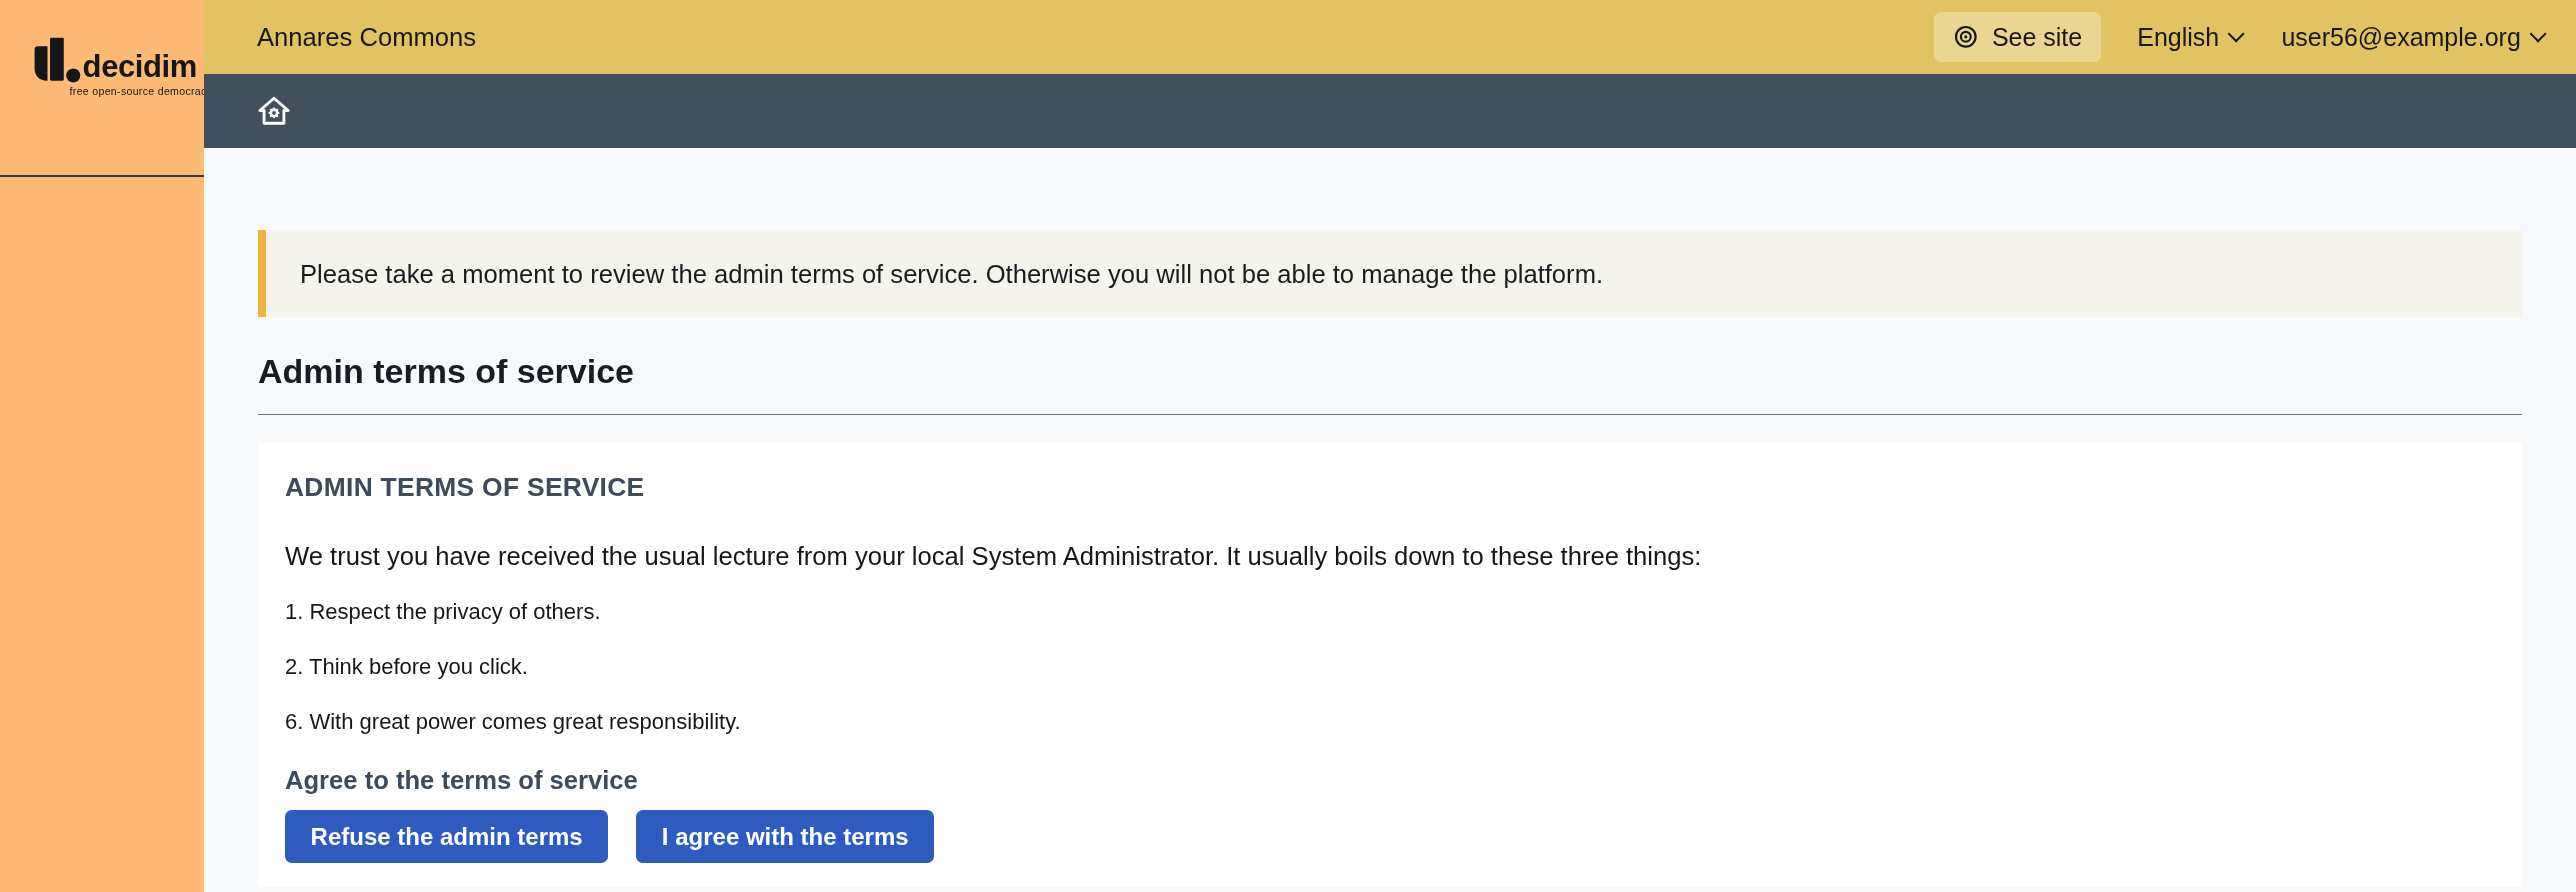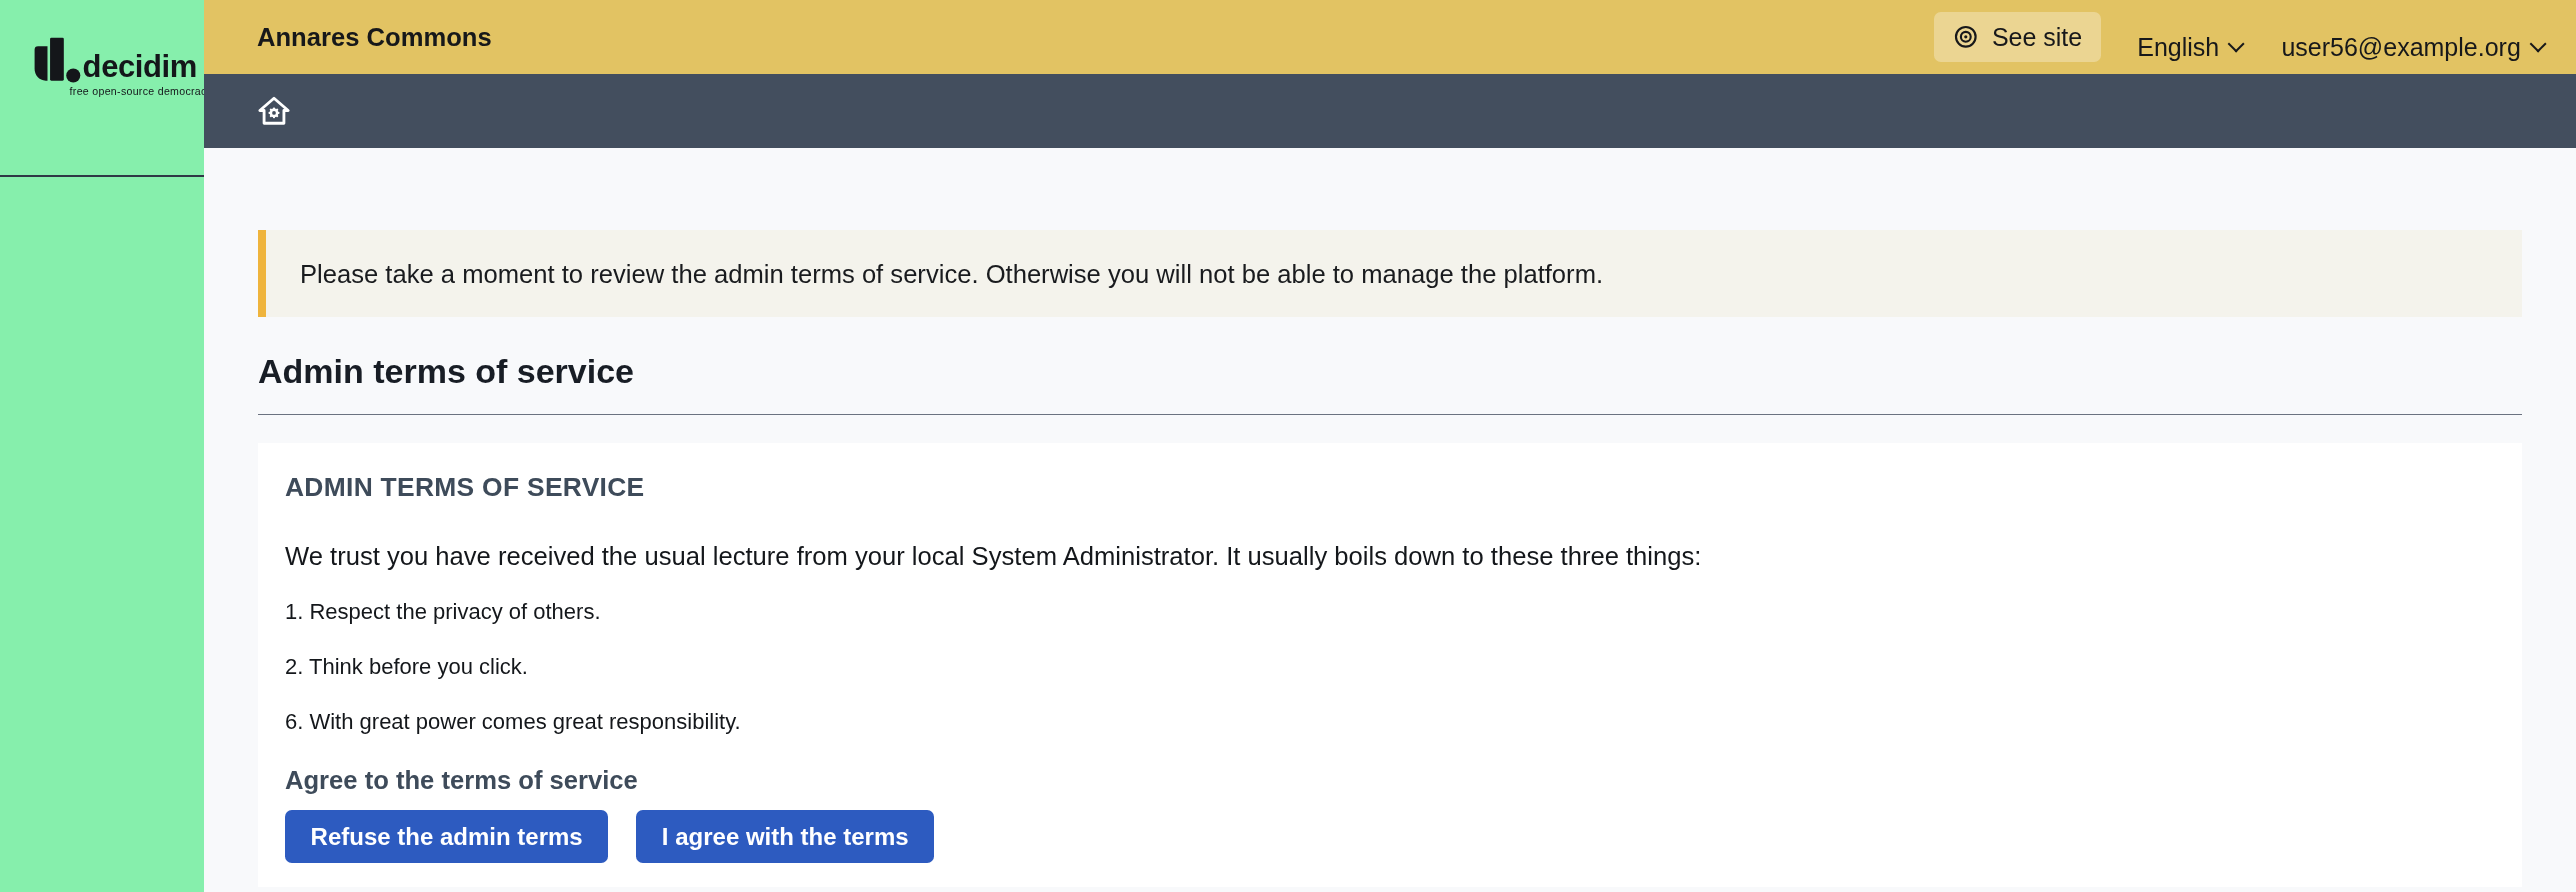--- a/index.html
+++ b/index.html
@@ -8,21 +8,21 @@
     position: relative; overflow: hidden;
     font-family: "Liberation Sans", sans-serif;
     background: #f8f9fb;
   }
   button { font-family: "Liberation Sans", sans-serif; cursor: pointer; }
 
   
   .sidebar {
     position: absolute; left: 0; top: 0;
     width: 204px; height: 893px;
-    background: #86efac;
+    background: #fdba74;
   }
   .logo { position: absolute; left: 25.6px; top: 37px; width: 170px; height: 61px; cursor: pointer; }
   .logo-mark { position: absolute; left: 0; top: 0; }
   .logo-name {
     position: absolute; left: 57px; top: 13.6px;
     font-size: 31px; font-weight: 700; color: #14161a;
     letter-spacing: -0.4px; line-height: 1;
   }
   .logo-tagline {
     position: absolute; left: 44px; top: 48px;
@@ -36,22 +36,22 @@
 
   
   .shell { position: absolute; left: 204px; top: 0; width: 2372px; height: 893px; }
 
   
   .topbar {
     height: 74px; background: #e2c363;
     display: flex; align-items: center;
     padding: 0 32px 0 53px; box-sizing: border-box;
   }
-  .topbar-title { font-size: 25.6px; font-weight: 700; color: #17181a; }
-  .topbar-right { margin-left: auto; display: flex; align-items: flex-end; }
+  .topbar-title { font-size: 25.6px; font-weight: 400; color: #17181a; }
+  .topbar-right { margin-left: auto; display: flex; align-items: center; }
   .see-site-btn {
     display: flex; align-items: center; gap: 12.8px;
     background: rgba(255,255,255,0.3); border: none; border-radius: 6.8px;
     padding: 10.2px 19px; font-size: 25px; color: #17181a;
   }
   .topbar-link {
     display: flex; align-items: center; gap: 11px;
     background: none; border: none; padding: 0;
     font-size: 25px; color: #17181a;
   }

